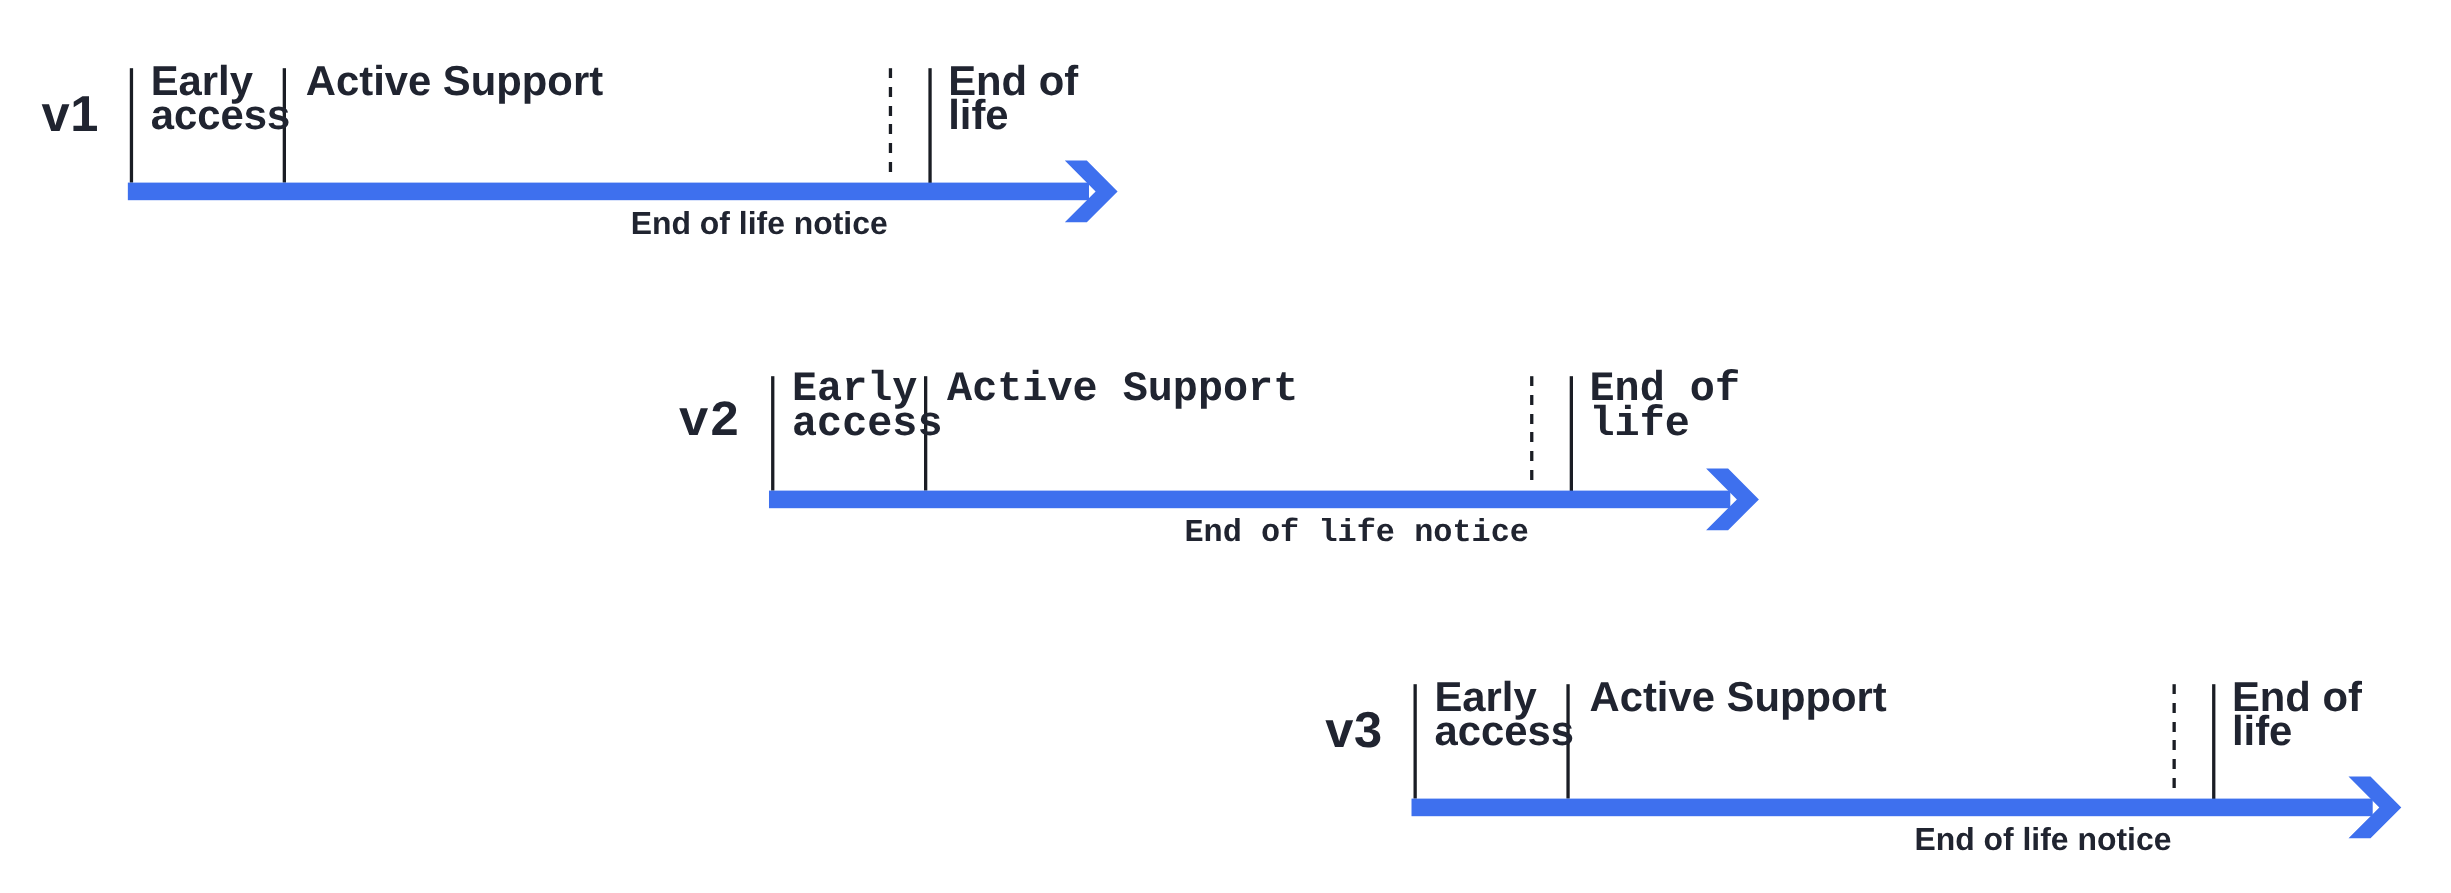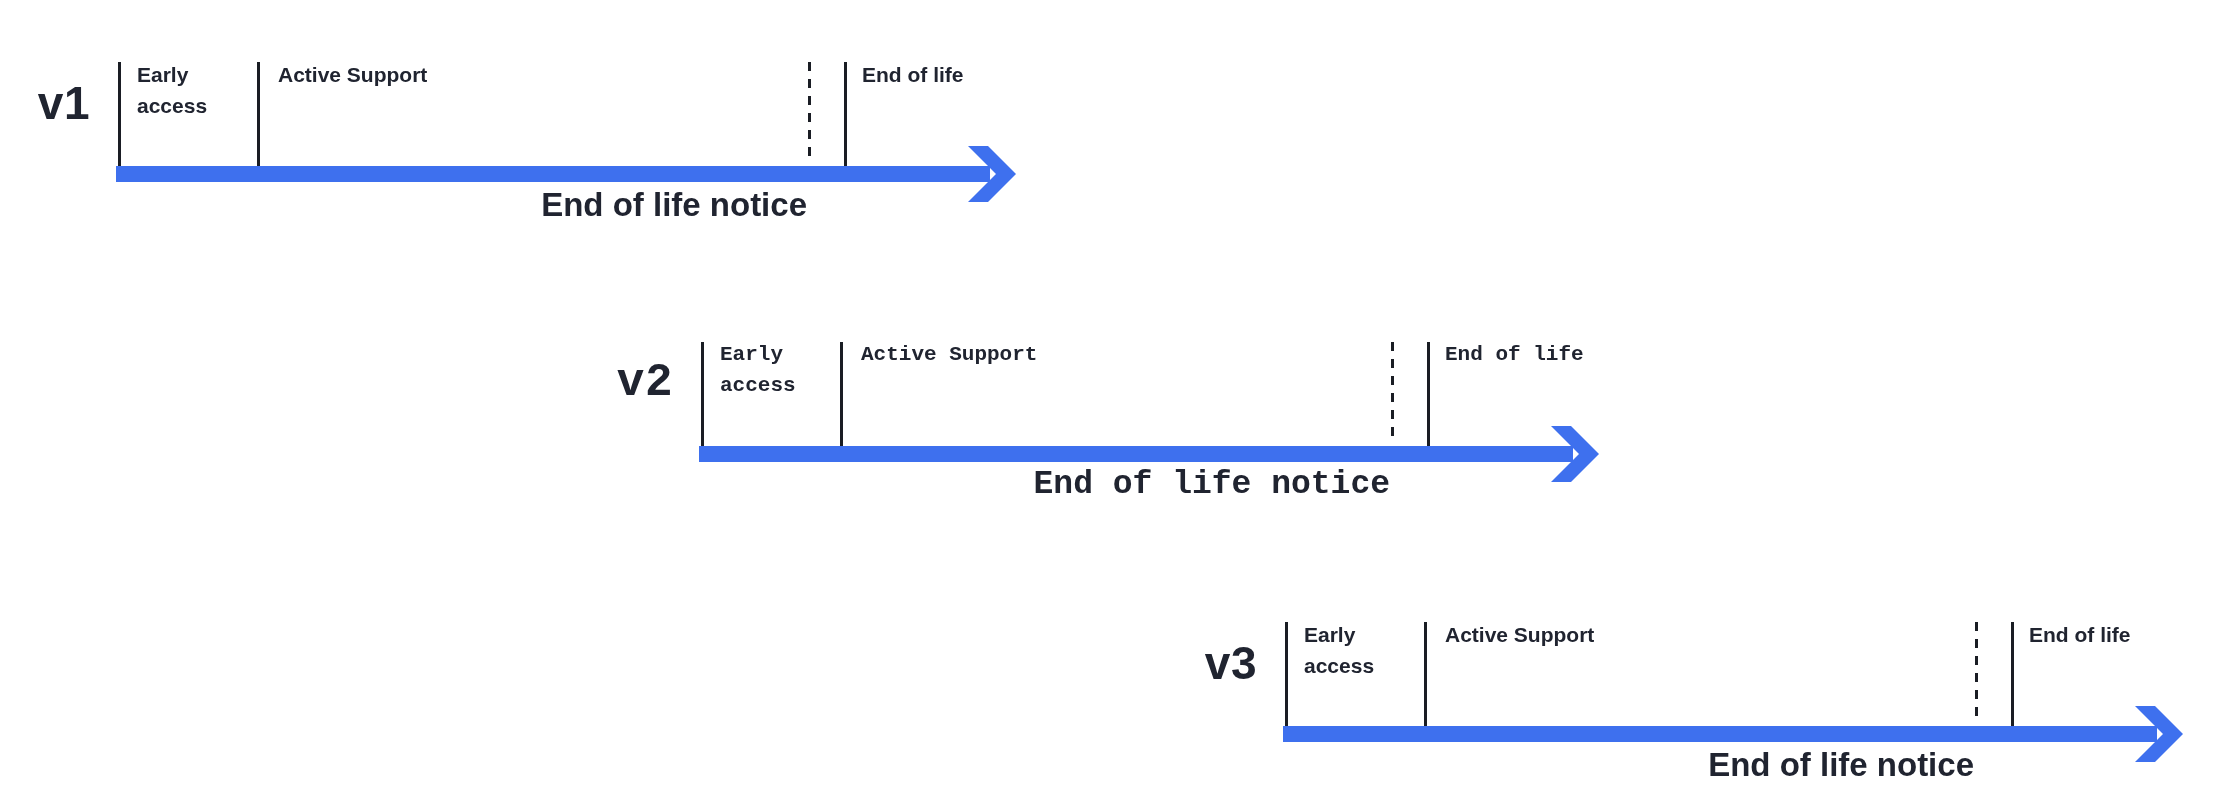--- a/index.html
+++ b/index.html
@@ -57,35 +57,35 @@
       to bottom,
       var(--line-dark, #1a1d24) 0px,
       var(--line-dark, #1a1d24) 9px,
       transparent 9px,
       transparent 17px
     );
   }
   .phase-label {
     position: absolute;
     top: -3px;
-    font-size: 21px;
+    font-size: 38px;
     line-height: 31px;
     font-weight: 700;
     white-space: pre-line;
   }
   .phase-label.early   { left: 19px;  }
   .phase-label.active  { left: 160px; }
   .phase-label.eol     { left: 744px; }
   .notice-label {
     position: absolute;
     top: 127px;
     left: 239px;
     width: 450px;
     text-align: right;
-    font-size: 33px;
+    font-size: 29px;
     line-height: 31px;
     font-weight: 700;
     white-space: nowrap;
   }
   .arrow-svg {
     position: absolute;
     left: -2px;
     top: 82px;
     width: 902px;
     height: 60px;

